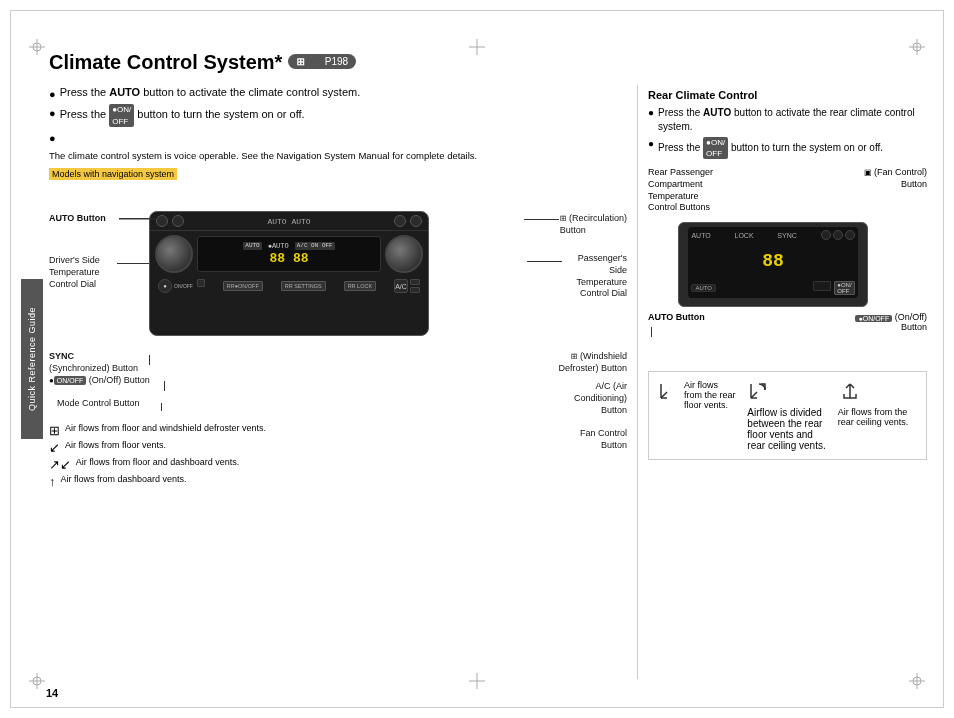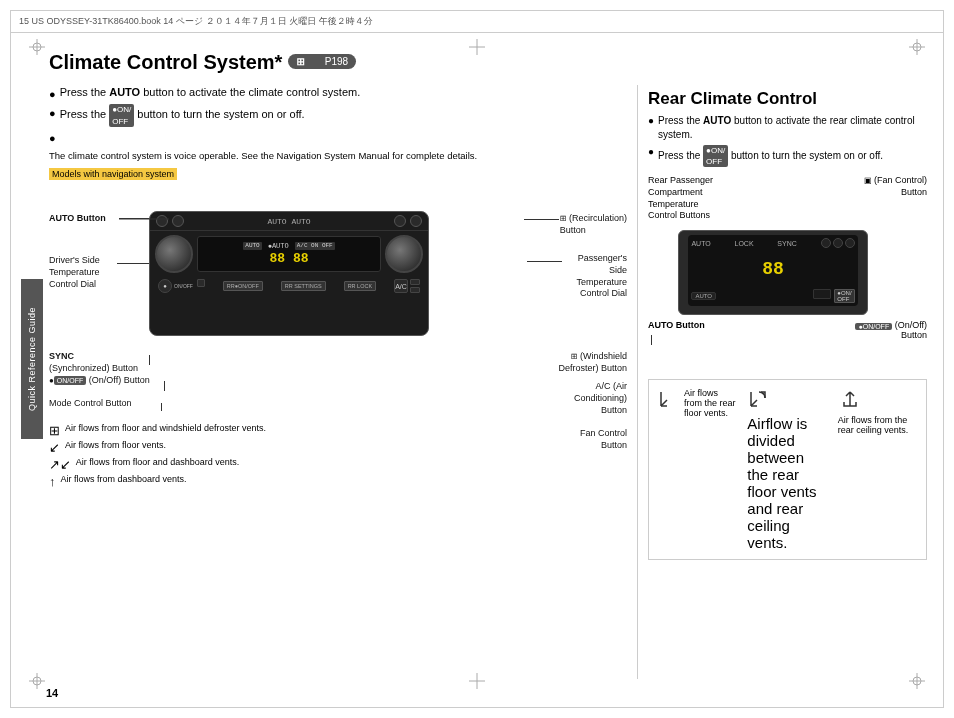--- a/index.html
+++ b/index.html
@@ -203,23 +203,20 @@
       font-size: 9px;
       line-height: 1.3;
       color: #111;
     }
   </style>
 </head>
 <body>
 
 <div class="page-outer">
 
-  <div class="file-info-bar">
-    <span>15 US ODYSSEY-31TK86400.book   14 ページ   ２０１４年７月１日   火曜日   午後２時４分</span>
-  </div>
 
   <div class="corner-mark corner-tl">
     <svg viewBox="0 0 16 16">
         <line x1="8" y1="0" x2="8" y2="16" stroke="#aaa" stroke-width="1"></line>
         <line x1="0" y1="8" x2="16" y2="8" stroke="#aaa" stroke-width="1"></line>
         <circle cx="8" cy="8" r="4" fill="none" stroke="#aaa" stroke-width="1"></circle>
       </svg>
   </div>
   <div class="corner-mark corner-tr">
     <svg viewBox="0 0 16 16">
@@ -365,21 +362,21 @@
           <div class="d-label" style="left:0; top:168px;">
             <span class="bold">SYNC</span><br>(Synchronized) Button
           </div>
           <div style="position:absolute; left:100px; top:172px; width:1px; height:10px; background:#333;"></div>
 
           <div class="d-label" style="left:0; top:192px;">
             <span style="font-size:8px;">●</span><span class="inline-badge" style="font-size:7px;">ON/OFF</span> (On/Off) Button
           </div>
           <div style="position:absolute; left:115px; top:198px; width:1px; height:10px; background:#333;"></div>
 
-          <div class="d-label" style="left:0; top:215px;">
+          <div class="d-label" style="left:8px; top:215px;">
             Mode Control Button
           </div>
           <div style="position:absolute; left:112px; top:220px; width:1px; height:8px; background:#333;"></div>
 
           <div class="d-label" style="right:0; top:30px; ">
             <span style="font-size:8px;">⊞</span> (Recirculation)<br>Button
           </div>
           <div style="position:absolute; right:68px; top:36px; width:35px; height:1px; background:#333;"></div>
 
           <div class="d-label" style="right:0; top:70px; text-align:right; line-height:1.3;">
@@ -419,21 +416,21 @@
               </div>
             </div>
           </div>
 
         </div>
 
       </div>
 
       <div class="right-panel">
 
-        <div style="font-weight:bold; font-size:17px; margin-bottom:5px; margin-top:4px;">Rear Climate Control</div>
+        <div style="font-weight:bold; font-size:11px; margin-bottom:5px; margin-top:4px;">Rear Climate Control</div>
 
         <div class="right-bullet-list">
           <div class="right-bullet-item">
             <span>●</span>
             <span>Press the <span class="bold">AUTO</span> button to activate the rear climate control system.</span>
           </div>
           <div class="right-bullet-item">
             <span>●</span>
             <span>Press the <span class="inline-badge">●ON/<br>OFF</span> button to turn the system on or off.</span>
           </div>
@@ -490,21 +487,21 @@
           <div style="display:flex; gap:10px;">
             <div style="flex:1; display:flex; flex-direction:row; gap:3px; align-items:flex-start; font-size:9px;">
               <div style="font-size:20px; display:flex; gap:3px;">
                 <svg width="24" height="24" viewBox="0 0 24 24" fill="none" stroke="#333" stroke-width="1.5">
                   <path d="M4 4 L4 18 M4 18 L10 12"></path>
                   <path d="M4 18 L10 18"></path>
                 </svg>
               </div>
               <div>Air flows from the rear floor vents.</div>
             </div>
-            <div style="flex:1; display:flex; flex-direction:column; gap:3px; align-items:flex-start; font-size:15px;">
+            <div style="flex:1; display:flex; flex-direction:column; gap:3px; align-items:flex-start; font-size:10px;">
               <div style="font-size:20px; display:flex; gap:3px;">
                 <svg width="24" height="24" viewBox="0 0 24 24" fill="none" stroke="#333" stroke-width="1.5">
                   <path d="M4 4 L4 18 M4 18 L10 12 M12 4 L12 4 M12 4 C12 4 18 4 18 10"></path>
                   <path d="M4 18 L10 18 M14 4 L18 4 L18 10"></path>
                 </svg>
               </div>
               <div>Airflow is divided between the rear floor vents and rear ceiling vents.</div>
             </div>
             <div style="flex:1; display:flex; flex-direction:column; gap:3px; align-items:flex-start; font-size:9px;">
               <div style="font-size:20px; display:flex; gap:3px;">

